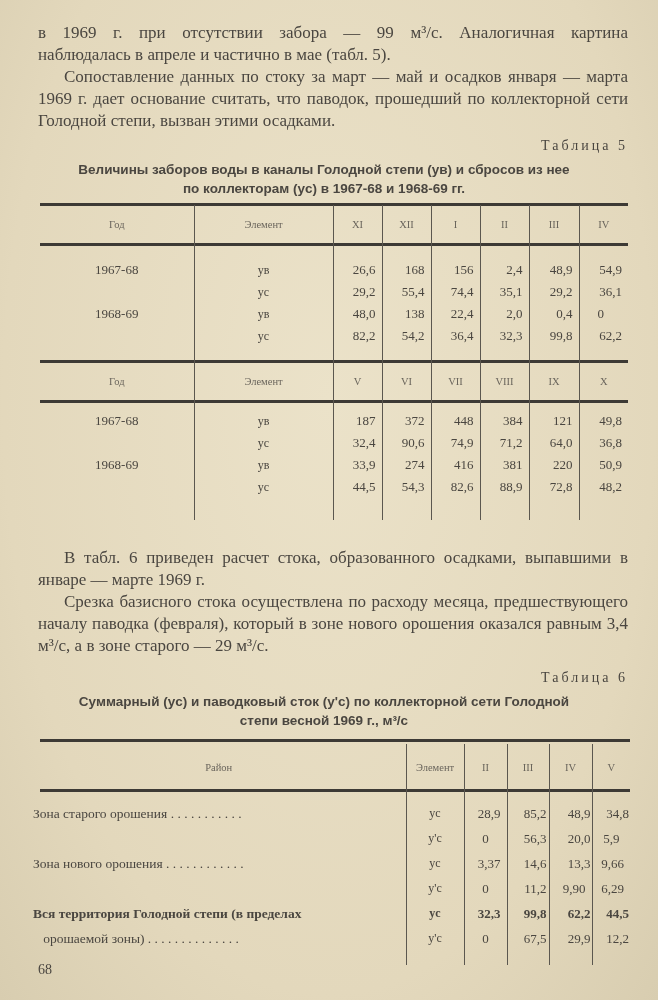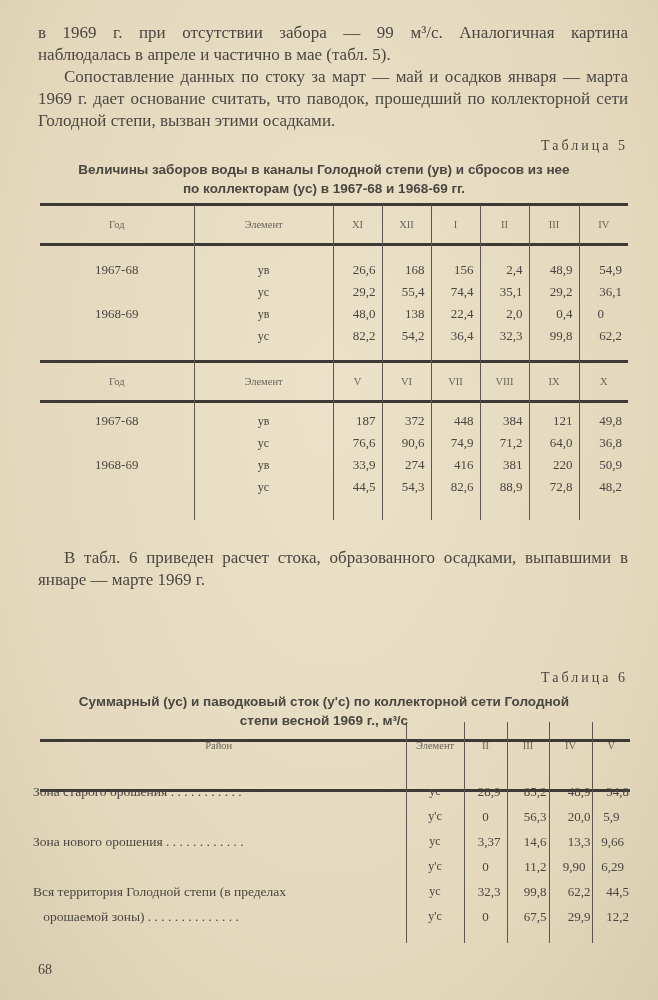--- a/index.html
+++ b/index.html
@@ -173,21 +173,21 @@
       <td class="num numl vl">187</td>
           <td class="num numl vl">372</td>
           <td class="num numl vl">448</td>
           <td class="num numl vl">384</td>
           <td class="num numl vl">121</td>
           <td class="num vl">49,8</td>
     </tr>
     <tr style="height:22px;">
       <td class="yr"></td>
           <td class="el vl">yс</td>
-      <td class="num vl">76,6</td>
+      <td class="num vl">32,4</td>
           <td class="num vl">90,6</td>
           <td class="num vl">74,9</td>
           <td class="num vl">71,2</td>
           <td class="num vl">64,0</td>
           <td class="num vl">36,8</td>
     </tr>
     <tr style="height:22px;">
       <td class="yr">1968-69</td>
           <td class="el vl">yв</td>
       <td class="num vl">33,9</td>
@@ -215,32 +215,33 @@
           <td class="vl"></td>
           <td class="vl"></td>
           <td class="vl"></td>
           <td class="vl"></td>
         </tr>
   </tbody>
     </table>
 
   <div class="para" style="top:547px;">
     <p class="indent">В табл. 6 приведен расчет стока, образованного осадками, выпавшими в январе — марте 1969 г.</p>
+    <p class="indent">Срезка базисного стока осуществлена по расходу месяца, предшествующего началу паводка (февраля), который в зоне нового орошения оказался равным 3,4 м³/с, а в зоне старого — 29 м³/с.</p>
   </div>
 
   <div class="tabno" style="top:670px;margin-left:8px;">Таблица 6</div>
   <div class="caption" style="top:692px;">
     <div>Суммарный (yс) и паводковый сток (y'с) по коллекторной сети Голодной</div>
     <div>степи весной 1969 г., м³/с</div>
   </div>
 
   <div class="rule-thick" style="left:40px; top:739px; width:590px;"></div>
   <div class="rule-thick" style="left:40px; top:789px; width:590px;"></div>
 
-  <table style="left:32px; top:722px; width:598px;">
+  <table style="left:32px; top:744px; width:598px;">
     <colgroup>
         <col style="width:374px">
         <col style="width:58px">
         <col style="width:43px">
         <col style="width:42px">
         <col style="width:43px">
         <col style="width:38px">
       </colgroup>
     <tbody>
         <tr style="height:47px;">
@@ -284,21 +285,21 @@
           <td class="num vl">9,66</td>
     </tr>
     <tr style="height:25px;">
       <td></td>
           <td class="el vl">y'с</td>
       <td class="vl" style="text-align:center">0</td>
           <td class="num vl" style="padding-right:2px!important">11,2</td>
           <td class="num vl">9,90</td>
           <td class="num vl">6,29</td>
     </tr>
-    <tr style="height:25px;">
+    <tr style="height:25px;font-weight:bold;">
       <td style="font-size:13.5px;">Вся территория Голодной степи (в пределах</td>
           <td class="el vl">yс</td>
       <td class="num vl">32,3</td>
           <td class="num vl" style="padding-right:2px!important">99,8</td>
           <td class="numl vl" style="padding-left:2px">62,2</td>
           <td class="numl vl" style="padding-left:2px">44,5</td>
     </tr>
     <tr style="height:25px;">
       <td style="font-size:13.5px;white-space:pre;">   орошаемой зоны) . . . . . . . . . . . . . .</td>
           <td class="el vl">y'с</td>

